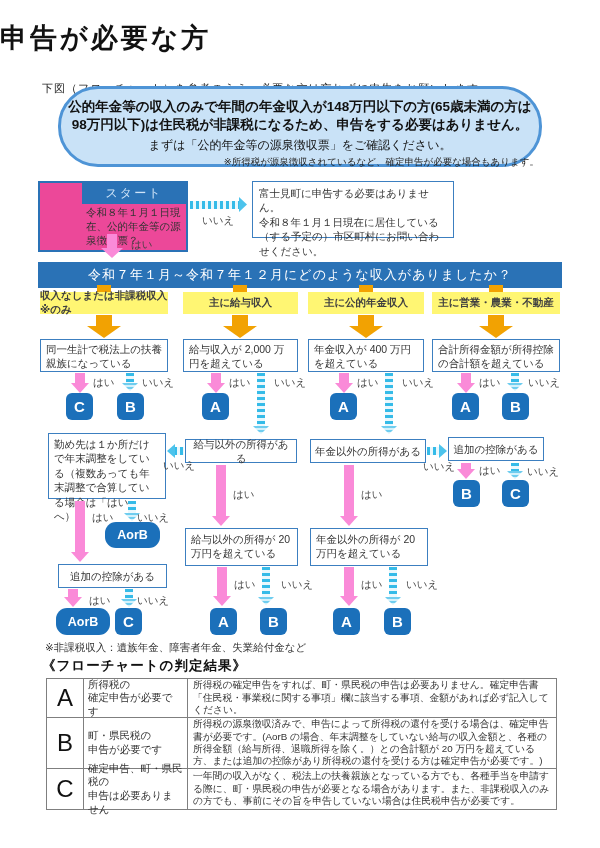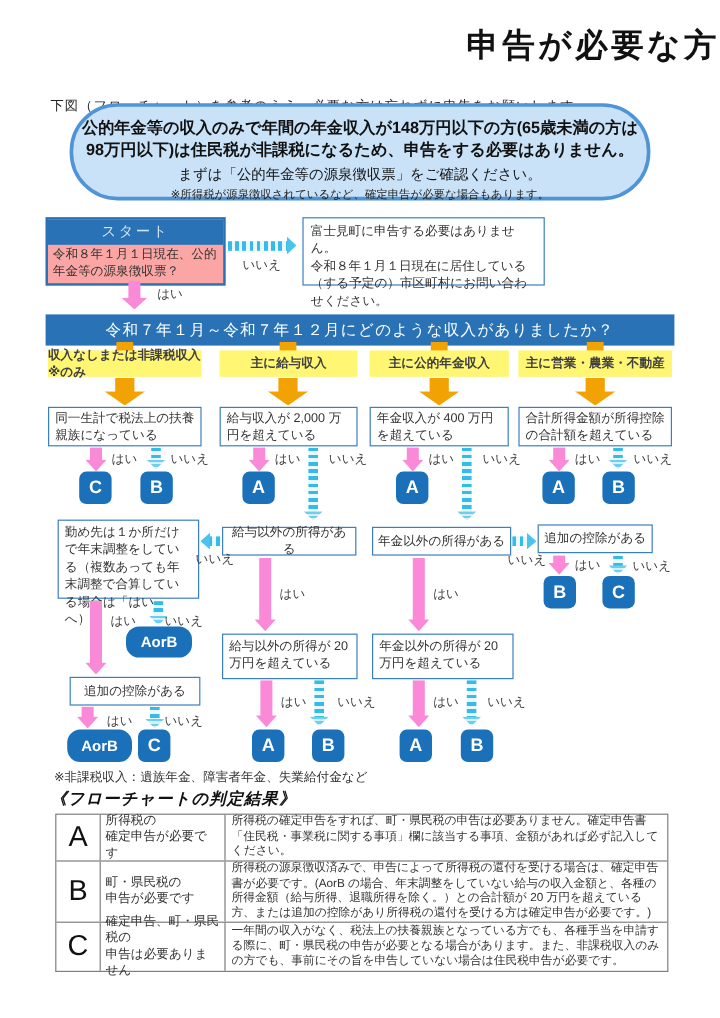--- a/index.html
+++ b/index.html
@@ -1,31 +1,31 @@
 <!DOCTYPE html>
 <html><head>
 <meta charset="utf-8">
 <style>
   html,body{margin:0;padding:0;background:#fff;}
   body{font-family:"Liberation Sans","DejaVu Sans",sans-serif;color:#222;}
   #page{position:relative;width:600px;height:848px;background:#ffffff;overflow:hidden;}
   .abs{position:absolute;}
   .prel{white-space:pre-line;}
   
-  .title{width:600px;text-align:right;font-size:27px;font-weight:bold;letter-spacing:3px;color:#111;}
+  .title{width:600px;text-align:left;font-size:27px;font-weight:bold;letter-spacing:3px;color:#111;}
   .subtitle{font-size:11px;color:#222;letter-spacing:1px;margin-top:16px;}
   
   .notice{background:#c9e2f7;border:3px solid #4e94d6;border-radius:40px;text-align:center;padding-top:9px;box-sizing:border-box;}
   .notice .l1,.notice .l2{font-size:13.5px;font-weight:bold;color:#111;line-height:18px;}
   .notice .l3{font-size:12px;color:#111;margin-top:3px;}
-  .notice .l4{font-size:9.5px;color:#222;margin-top:2px;}
+  .notice .l4{font-size:9.5px;color:#222;margin-top:2px;text-align:right;}
   
   .qbox{background:#fff;border:1.5px solid #3c7fc0;box-sizing:border-box;font-size:10.5px;line-height:1.38;color:#333;padding:2px 5px;}
   .qbox.center{display:flex;align-items:center;justify-content:center;text-align:center;padding:1px 3px;}
-  .startbox{border:2px solid #2a72b6;background:#fca5a5;box-sizing:border-box;}
+  .startbox{border:2px solid #2a72b6;background:#ec4899;box-sizing:border-box;padding-left:42px;}
   .startbox .hd{background:#2a72b6;color:#cfe4f8;font-size:12px;text-align:center;line-height:21px;height:21px;letter-spacing:2px;}
   .startbox .bd{font-size:10.5px;line-height:1.32;color:#333;padding:2px 4px;}
   .banner{background:#2a72b6;color:#fff;font-size:13px;text-align:center;line-height:26px;letter-spacing:1px;}
   .ycat{background:#fff673;color:#404040;font-size:10.5px;font-weight:bold;display:flex;align-items:center;justify-content:center;box-sizing:border-box;}
   .stub{background:#f2a202;}
   
   .res{background:#1b70ba;border-radius:6px;color:#fff;font-weight:bold;font-size:15px;display:flex;align-items:center;justify-content:center;width:27px;height:27px;}
   .res.wide{width:55px;height:26px;font-size:12.5px;border-radius:11px;}
   
   .lbl{font-size:10.5px;color:#404040;}
@@ -270,21 +270,21 @@
   <div class="dv" style="left:385px;top:567px;width:16px;height:38px;">
       <div class="bar"></div>
       <div class="head"></div>
     </div>
   <div class="abs lbl" style="left:406px;top:578px;">いいえ</div>
   <div class="abs res" style="left:333px;top:608px;">A</div>
   <div class="abs res" style="left:384px;top:608px;">B</div>
 
   <div class="abs note" style="left:45px;top:641px;">※非課税収入：遺族年金、障害者年金、失業給付金など</div>
 
-  <div class="abs res-head" style="left:42px;top:657px;font-style:italic;">《フローチャートの判定結果》</div>
+  <div class="abs res-head" style="left:42px;top:657px;">《フローチャートの判定結果》</div>
 
   <div class="abs tbl" style="left:46px;top:678px;width:511px;">
     <div class="trow" style="height:38px;">
       <div class="tc1">A</div>
       <div class="tc2 prel">所得税の
 確定申告が必要です</div>
       <div class="tc3">所得税の確定申告をすれば、町・県民税の申告は必要ありません。確定申告書「住民税・事業税に関する事項」欄に該当する事項、金額があれば必ず記入してください。</div>
     </div>
     <div class="trow" style="height:51px;">
       <div class="tc1">B</div>

